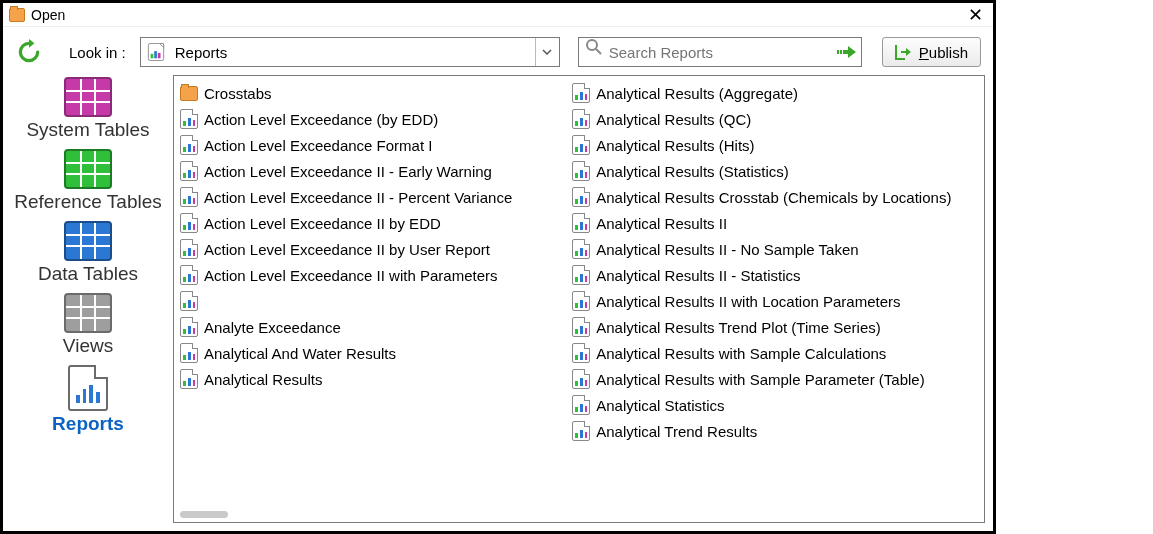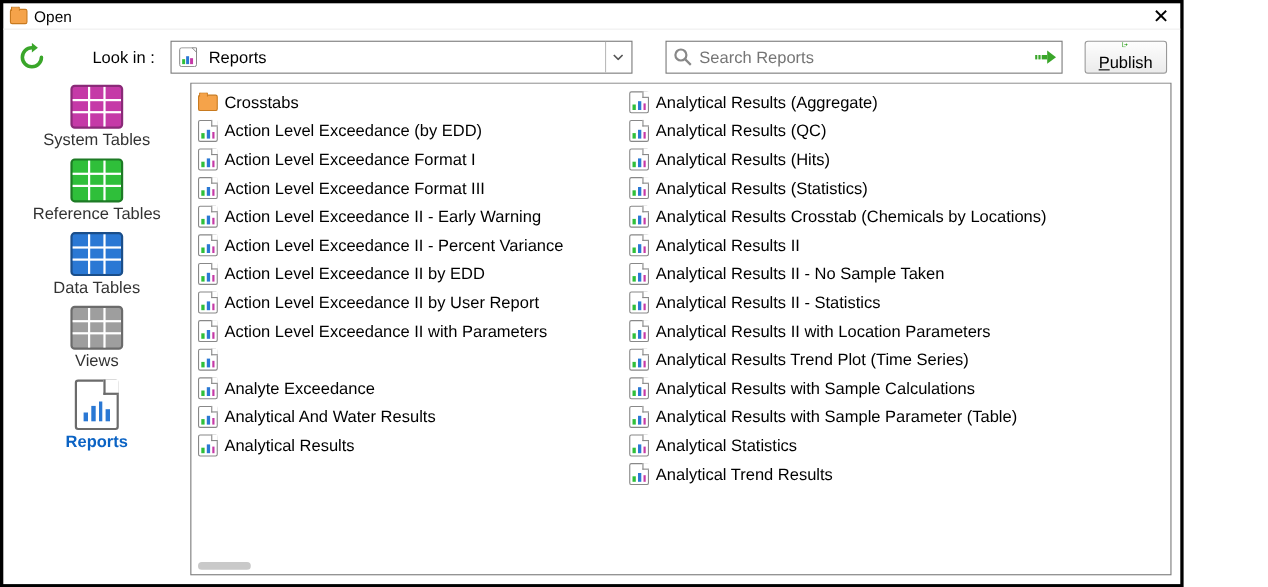--- a/index.html
+++ b/index.html
@@ -1,38 +1,38 @@
 <!DOCTYPE html>
 <html><head>
   <meta charset="utf-8">
   <style>
     * { box-sizing: border-box; margin: 0; padding: 0; }
     body { font-family: "Segoe UI", Tahoma, sans-serif; font-size: 14px; background: #fff; color: #000; }
-    .window { width: 1076px; height: 534px; border: 3px solid #000; background: #fff; display: flex; flex-direction: column; }
+    .window { width: 996px; height: 534px; border: 3px solid #000; background: #fff; display: flex; flex-direction: column; }
     .titlebar { height: 24px; display: flex; align-items: center; padding: 0 6px; border-bottom: 1px solid #eee; }
     .titlebar .folder-ico { width: 16px; height: 14px; background: #f5a34a; border: 1px solid #c87a1f; border-radius: 2px; margin-right: 6px; position: relative; }
     .titlebar .folder-ico::before { content: ""; position: absolute; top: -3px; left: 0; width: 6px; height: 3px; background: #f5a34a; border: 1px solid #c87a1f; border-bottom: none; border-radius: 1px 1px 0 0; }
     .titlebar .title { flex: 1; font-size: 14px; }
     .titlebar .close { font-size: 18px; cursor: pointer; padding: 0 4px; }
     .toolbar { display: flex; align-items: center; padding: 10px 12px 8px 12px; gap: 10px; }
     .toolbar .refresh { width: 28px; height: 28px; display: flex; align-items: center; justify-content: center; cursor: pointer; }
-    .toolbar .lookin { flex: 0 0 auto; margin-left: 31px; margin-right: 4px; font-size: 15px; text-align: right; }
+    .toolbar .lookin { flex: 0 0 auto; margin-left: 16px; margin-right: 4px; font-size: 15px; text-align: right; }
     .combo { display: flex; align-items: center; border: 1px solid #7a7a7a; height: 30px; flex: 0 0 420px; background: #fff; }
     .combo .ico { width: 18px; height: 18px; margin: 0 6px; }
     .combo .txt { flex: 1; padding: 0 4px; font-size: 15px; }
     .combo .arrow { width: 24px; height: 28px; border-left: 1px solid #bbb; display: flex; align-items: center; justify-content: center; cursor: pointer; }
-    .search { display: flex; align-items: center; border: 1px solid #7a7a7a; height: 30px; flex: 1; background: #fff; margin-left: 20px; }
+    .search { display: flex; border: 1px solid #7a7a7a; height: 30px; flex: 1; background: #fff; margin-left: 8px; }
     .search .mag { width: 18px; height: 18px; margin: 0 6px; }
     .search input { border: none; outline: none; flex: 1; font-size: 15px; color: #888; background: transparent; }
     .search .go { width: 28px; display: flex; align-items: center; justify-content: center; cursor: pointer; }
-    .publish { height: 30px; border: 1px solid #999; border-radius: 3px; background: linear-gradient(#fdfdfd,#ebebeb); display: flex; align-items: center; padding: 0 12px; cursor: pointer; margin-left: 10px; gap: 6px; font-size: 15px; flex-direction: column; }
+    .publish { height: 30px; border: 1px solid #999; border-radius: 3px; background: linear-gradient(#fdfdfd,#ebebeb); display: flex; align-items: center; padding: 0 12px; cursor: pointer; margin-left: 10px; gap: 6px; font-size: 15px; }
     .body { flex: 1; display: flex; overflow: hidden; }
     .sidebar { width: 170px; display: flex; flex-direction: column; align-items: center; padding-top: 2px; }
     .sidecat { display: flex; flex-direction: column; align-items: center; margin-bottom: 8px; cursor: pointer; }
-    .sidecat .lbl { font-size: 15px; color: #333; margin-top: 2px; }
+    .sidecat .lbl { font-size: 19px; color: #333; margin-top: 2px; }
     .sidecat.active .lbl { color: #0b63c4; font-weight: 600; }
     .gridico { width: 48px; height: 40px; border: 2px solid #888; border-radius: 4px; position: relative; background: #fff; }
     .gridico::before { content: ""; position: absolute; inset: 0; background:
       linear-gradient(#888,#888) 0 33%/100% 2px no-repeat,
       linear-gradient(#888,#888) 0 66%/100% 2px no-repeat,
       linear-gradient(#888,#888) 33% 0/2px 100% no-repeat,
       linear-gradient(#888,#888) 66% 0/2px 100% no-repeat; }
     .gridico.magenta::after, .gridico.green::after, .gridico.blue::after, .gridico.gray::after {
       content: ""; position: absolute; inset: 2px; z-index: -1;
     }
@@ -185,24 +185,20 @@
             <div class="item">
               <span class="rep-ico"></span>
               <span class="nm">Action Level Exceedance (by EDD)</span>
             </div>
             <div class="item">
               <span class="rep-ico"></span>
               <span class="nm">Action Level Exceedance Format I</span>
             </div>
             <div class="item">
               <span class="rep-ico"></span>
-              <span class="nm">Action Level Exceedance Format III</span>
-            </div>
-            <div class="item">
-              <span class="rep-ico"></span>
               <span class="nm">Action Level Exceedance II - Early Warning</span>
             </div>
             <div class="item">
               <span class="rep-ico"></span>
               <span class="nm">Action Level Exceedance II - Percent Variance</span>
             </div>
             <div class="item">
               <span class="rep-ico"></span>
               <span class="nm">Action Level Exceedance II by EDD</span>
             </div>

